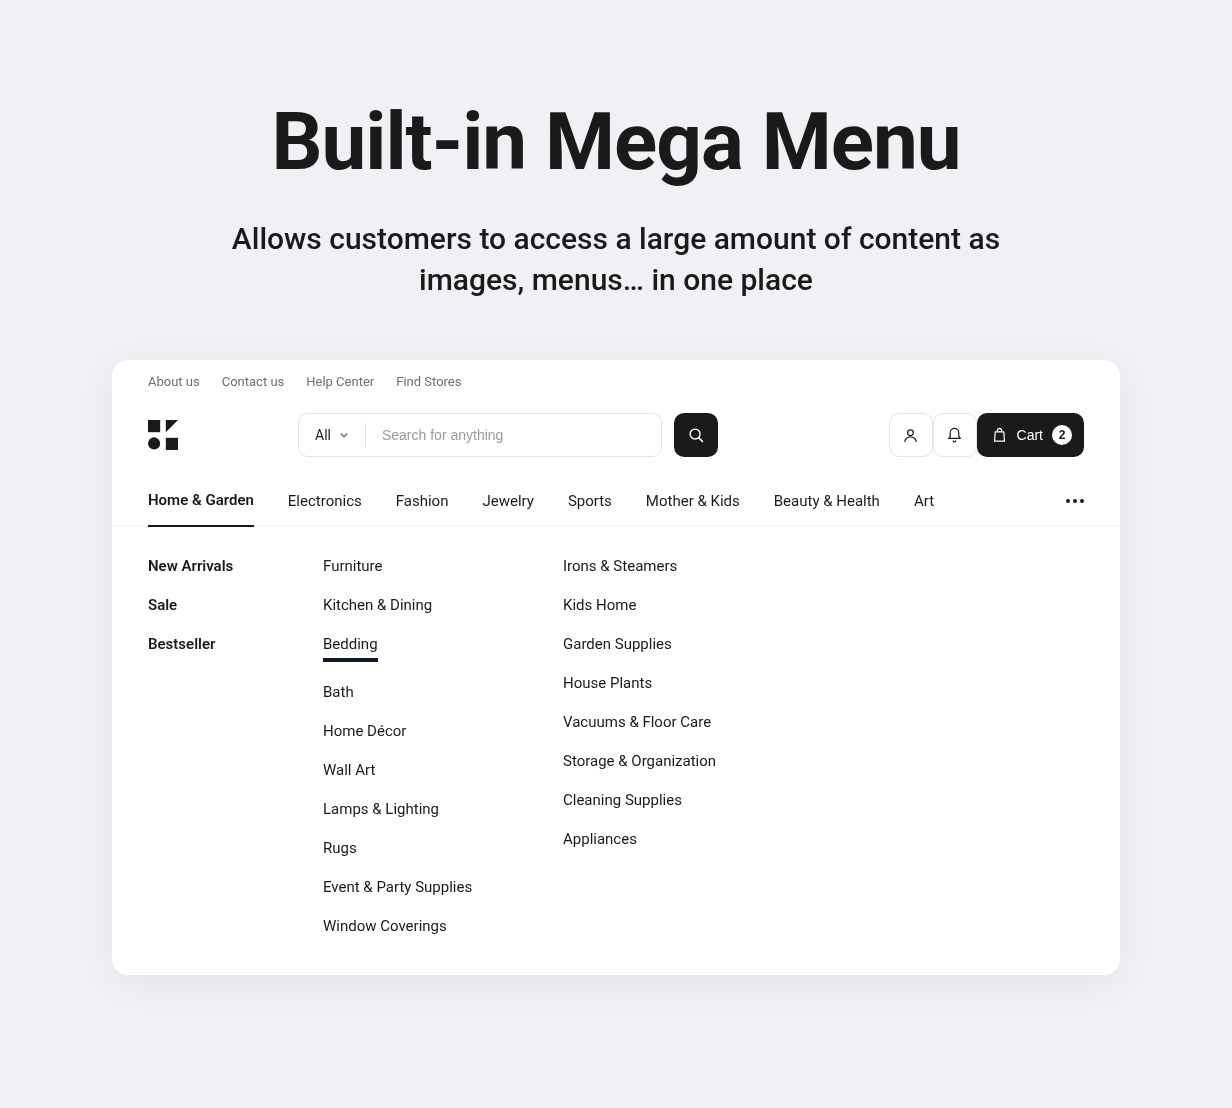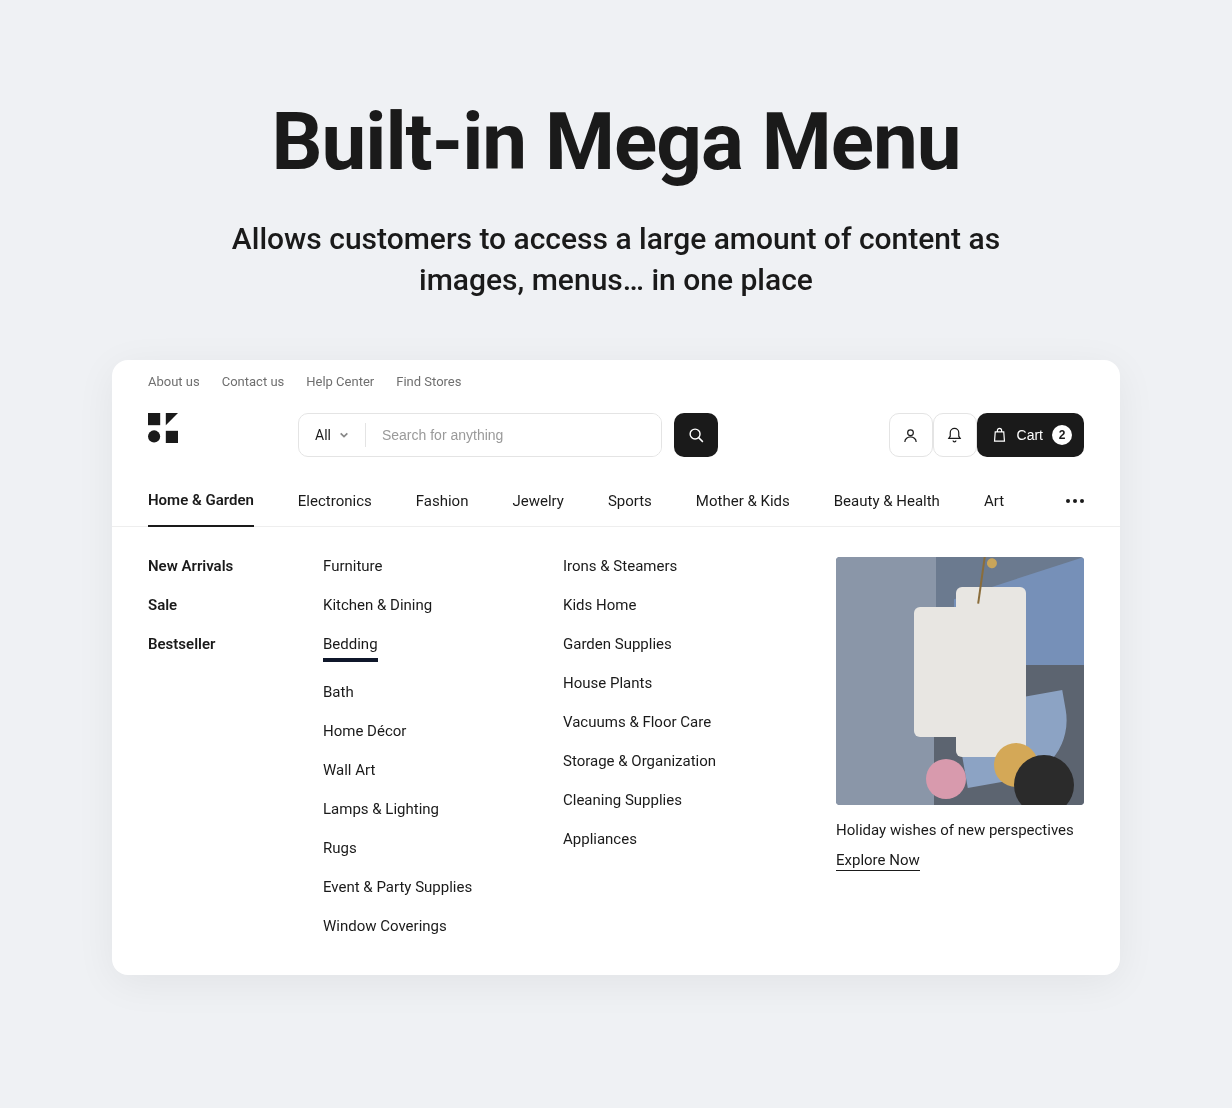--- a/index.html
+++ b/index.html
@@ -7,38 +7,38 @@
 .hero{text-align:center;padding:95px 60px 60px}
 .hero h1{font-size:80px;font-weight:700;letter-spacing:-1px;color:#1a1a1a;margin-bottom:30px}
 .hero p{font-size:30px;font-weight:500;color:#1a1a1a;max-width:880px;margin:0 auto;line-height:1.35}
 .shell{background:#fff;border-radius:16px;margin:0 112px;box-shadow:0 8px 40px rgba(0,0,0,.06);overflow:hidden}
 .topbar{display:flex;justify-content:space-between;align-items:center;padding:14px 36px;font-size:13px;color:#6f6f6f}
 .topbar .left,.topbar .right{display:flex;gap:22px;align-items:flex-end}
 .topbar a{color:#6f6f6f;text-decoration:none;display:flex;align-items:center;gap:7px;cursor:pointer}
 .topbar svg{width:14px;height:14px;stroke:#6f6f6f;stroke-width:1.6;fill:none}
 .flag{width:16px;height:16px;border-radius:50%;background:linear-gradient(180deg,#b22234 0 15%,#fff 15% 30%,#b22234 30% 45%,#fff 45% 60%,#b22234 60% 75%,#fff 75% 90%,#b22234 90% 100%);position:relative;overflow:hidden}
 .flag::before{content:"";position:absolute;top:0;left:0;width:9px;height:9px;background:#3c3b6e}
-.mainbar{display:flex;align-items:flex-start;padding:10px 36px 18px;gap:20px}
+.mainbar{display:flex;align-items:center;padding:10px 36px 18px;gap:20px}
 .logo{width:30px;height:30px;position:relative;flex:0 0 30px}
 .logo svg{width:100%;height:100%}
 .search-wrap{display:flex;align-items:center;flex:1;max-width:420px;gap:12px;margin-left:100px}
 .search-box{flex:1;display:flex;align-items:center;border:1px solid #e4e4e4;border-radius:10px;height:44px;overflow:hidden}
 .cat-sel{display:flex;align-items:center;gap:8px;padding:0 16px;font-size:14px;color:#1a1a1a;cursor:pointer;border-right:1px solid #e4e4e4;height:24px;margin:10px 0}
 .cat-sel svg{width:10px;height:10px;stroke:#888;stroke-width:2;fill:none}
 .search-input{flex:1;border:none;outline:none;padding:0 16px;font-size:14px;height:100%;color:#333}
 .search-input::placeholder{color:#9a9a9a}
 .search-btn{width:44px;height:44px;background:#1a1a1a;border:none;border-radius:10px;display:flex;align-items:center;justify-content:center;cursor:pointer}
 .search-btn svg{width:17px;height:17px;stroke:#fff;stroke-width:2;fill:none}
 .actions{display:flex;margin-left:auto}
 .icon-btn{width:44px;height:44px;border:1px solid #e4e4e4;border-radius:10px;background:#fff;display:flex;align-items:center;justify-content:center;cursor:pointer}
 .icon-btn svg{width:17px;height:17px;stroke:#1a1a1a;stroke-width:1.7;fill:none}
 .cart-btn{height:44px;background:#1a1a1a;border:none;border-radius:10px;display:flex;align-items:center;gap:9px;padding:0 12px 0 14px;cursor:pointer;color:#fff;font-size:14px;font-weight:500}
 .cart-btn svg{width:17px;height:17px;stroke:#fff;stroke-width:1.7;fill:none}
 .cart-badge{background:#fff;color:#1a1a1a;border-radius:10px;min-width:20px;height:20px;display:flex;align-items:center;justify-content:center;font-size:12px;font-weight:600}
-.catnav{display:flex;align-items:center;padding:0 36px;border-bottom:1px solid #eee;gap:44px}
+.catnav{display:flex;align-items:center;padding:0 36px;border-bottom:1px solid #eee;gap:34px}
 .catnav a{font-size:15px;color:#1a1a1a;text-decoration:none;padding:16px 0;cursor:pointer;white-space:nowrap}
 .catnav a.active{font-weight:600;border-bottom:2px solid #1a1a1a;margin-bottom:-1px}
 .catnav .more{margin-left:auto;display:flex;gap:3px;cursor:pointer;padding:16px 0}
 .catnav .more span{width:4px;height:4px;background:#1a1a1a;border-radius:50%}
 .mega{display:flex;padding:30px 36px 40px;gap:60px}
 .mega-col{display:flex;flex-direction:column;gap:21px}
 .mega-col a{font-size:15px;color:#1a1a1a;text-decoration:none;cursor:pointer}
 .mega-col a.bold{font-weight:600}
 .mega-col a.undl{border-bottom:4px solid #0f172a;width:fit-content;padding-bottom:5px}
 .mega-col.c1{width:115px}
@@ -169,31 +169,15 @@
     <div class="mega-col c3">
       <a>Irons &amp; Steamers</a>
       <a>Kids Home</a>
       <a>Garden Supplies</a>
       <a>House Plants</a>
       <a>Vacuums &amp; Floor Care</a>
       <a>Storage &amp; Organization</a>
       <a>Cleaning Supplies</a>
       <a>Appliances</a>
     </div>
-    <div class="promo">
-      <div class="promo-img">
-        <div class="panel p1"></div>
-          <div class="panel p2"></div>
-          <div class="panel p3"></div>
-        <div class="curl"></div>
-        <div class="vase v1"></div>
-          <div class="vase v2"></div>
-        <div class="branch"></div>
-        <div class="disc d1"></div>
-          <div class="disc d2"></div>
-          <div class="disc d3"></div>
-      </div>
-      <p class="promo-cap">Holiday wishes of new perspectives</p>
-      <a class="promo-link">Explore Now</a>
-    </div>
   </div>
 
 </div>
 
 </body></html>

